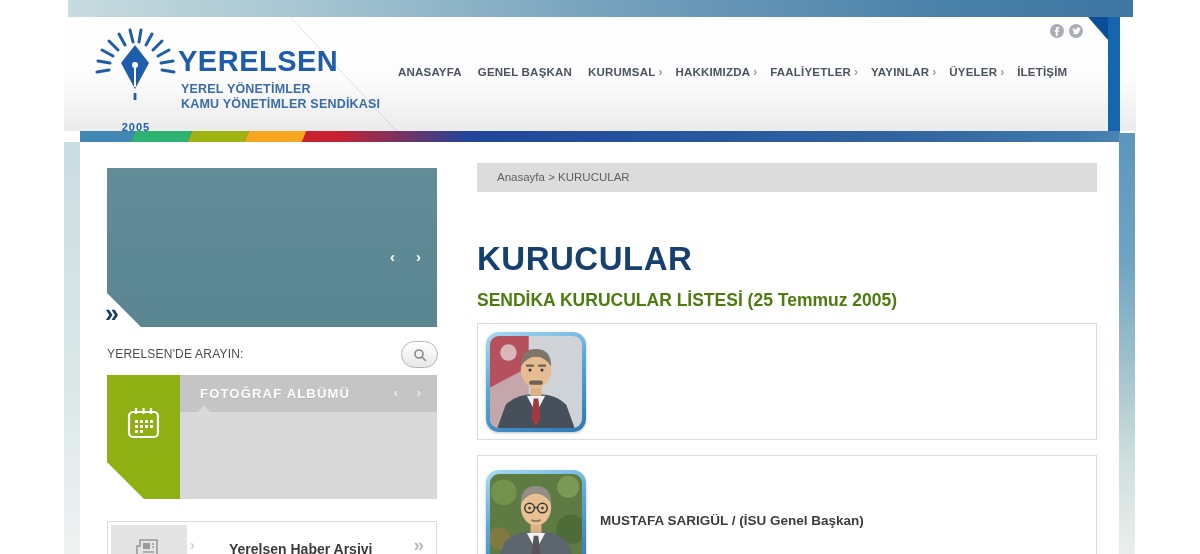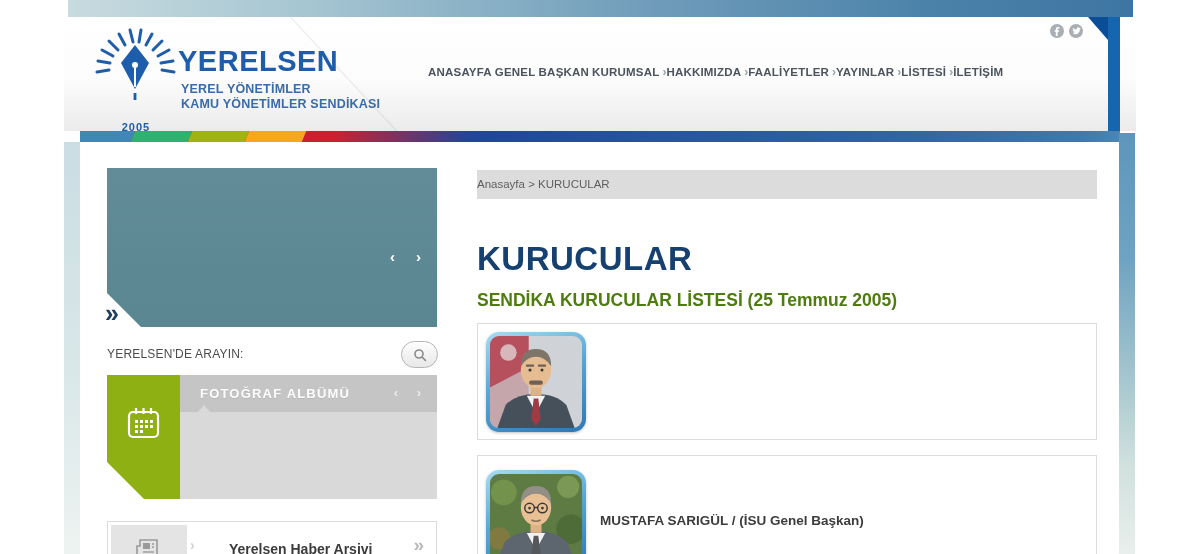--- a/index.html
+++ b/index.html
@@ -34,21 +34,21 @@
   .logo-title {
     position:absolute; left:114px; top:28px;
     font-size:29px; font-weight:bold; color:#1d5dac; letter-spacing:.5px;
   }
   .logo-sub1, .logo-sub2 {
     position:absolute; left:117px; font-size:12.5px; font-weight:bold;
     color:#3a6bab; letter-spacing:.2px;
   }
   .logo-sub1 { top:65px; } .logo-sub2 { top:80px; }
 
-  .nav { position:absolute; left:334px; top:48px; display:flex; gap:0; align-items:center;margin-left:30px; }
+  .nav { position:absolute; left:334px; top:48px; display:flex; gap:13px; align-items:center; }
   .nav-item { display:flex; align-items:center; gap:3px; cursor:pointer; }
   .nav-label { font-size:11.5px; font-weight:bold; color:#4b545e; letter-spacing:.2px; }
   .nav-chev { font-size:12px; font-weight:bold; color:#98a0a8; }
 
   .social { position:absolute; left:986px; top:7px; display:flex; gap:5px; }
   .soc {
     width:14px; height:14px; border-radius:50%; background:#a9aeb4;
     display:flex; align-items:center; justify-content:center; cursor:pointer;
   }
   .soc svg { display:block; }
@@ -133,22 +133,22 @@
   .archive-thumb {
     position:absolute; left:3px; top:3px; width:76px; height:62px; background:#e4e4e4;
     display:flex; align-items:flex-start; justify-content:center; padding-top:12px;
   }
   .archive-chev { position:absolute; left:82px; top:15px; color:#d0d0d0; font-size:14px; font-weight:bold; }
   .archive-title { position:absolute; left:121px; top:19px; font-size:14px; font-weight:bold; color:#3b3b3b; }
   .archive-more { position:absolute; right:12px; top:12px; color:#b9b9b9; font-size:19px; font-weight:bold; cursor:pointer; }
 
   
   .breadcrumb {
-    position:absolute; left:413px; top:170px; width:620px; height:29px; background:#dcdcdc;
-    line-height:29px; padding-left:0; font-size:11.5px; color:#5f5f5f;
+    position:absolute; left:413px; top:163px; width:620px; height:29px; background:#dcdcdc;
+    line-height:29px; padding-left:20px; font-size:11.5px; color:#5f5f5f;
   }
   .page-title {
     position:absolute; left:413px; top:226px;
     font-size:33px; font-weight:bold; color:#16406f; letter-spacing:.5px;margin-top:14px;
   }
   .section-title {
     position:absolute; left:413px; top:290px;
     font-size:17.5px; font-weight:bold; color:#4d7c0f;
   }
   .card {
@@ -220,21 +220,21 @@
       </div>
       <div class="nav-item">
         <span class="nav-label">FAALİYETLER</span>
         <span class="nav-chev">›</span>
       </div>
       <div class="nav-item">
         <span class="nav-label">YAYINLAR</span>
         <span class="nav-chev">›</span>
       </div>
       <div class="nav-item">
-        <span class="nav-label">LİSTESİ</span>
+        <span class="nav-label">ÜYELER</span>
         <span class="nav-chev">›</span>
       </div>
       <div class="nav-item">
         <span class="nav-label">İLETİŞİM</span>
         <span class="nav-chev"></span>
       </div>
     </nav>
 
     <div class="social">
       <div class="soc">

